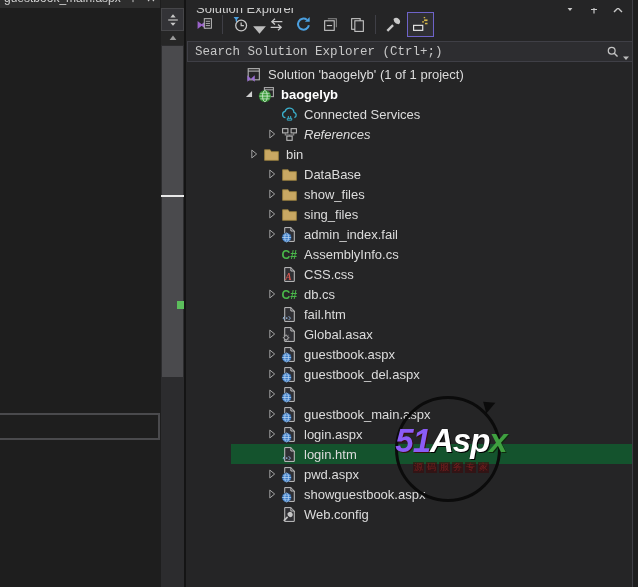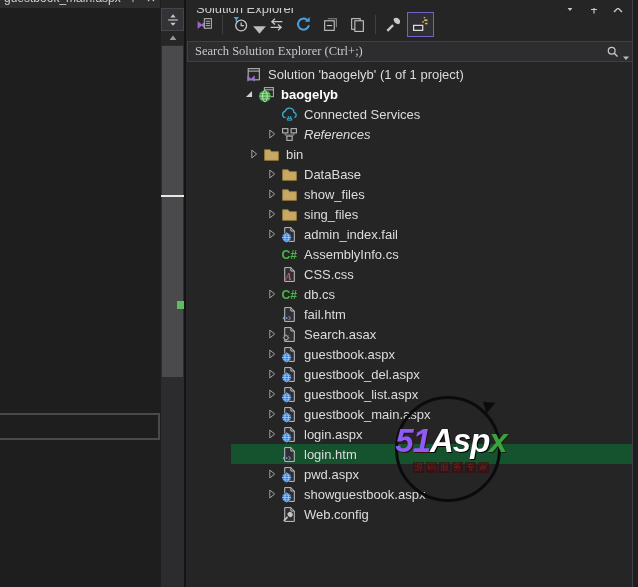--- a/index.html
+++ b/index.html
@@ -46,21 +46,21 @@
     border:1px solid transparent; background:transparent; cursor:default; }
   .tb-btn svg { width:17px; height:17px; }
   .tb-btn.checked { background:#2f2f33; border:1px solid #6e63c9; }
   .tb-btn.has-caret { width:36px; }
   .tb-caret { width:8px; height:8px; margin-left:2px; }
   .tb-sep { width:1px; height:19px; background:#3f3f46; margin:0 4px; }
   
   #search-row { position:absolute; left:1px; top:41px; width:449px; height:21px;
     background:#2d2d30; border:1px solid #3f3f46; display:flex; align-items:center; }
   #search-input { flex:1; background:transparent; border:none; outline:none;
-    color:#86efac; font-size:12.5px; padding-left:7px; font-family:Liberation Serif, serif; }
+    color:#86efac; font-size:12.5px; padding-left:7px; font-family:Liberation Mono, monospace; }
   #search-input::placeholder { color:#c8c8c8; opacity:1; }
   #search-icons { display:flex; align-items:center; padding-right:5px; }
   #search-icons .mag { width:14px; height:14px; }
   #search-icons .car { width:8px; height:8px; margin-left:2px; }
   
   #tree { position:absolute; left:0; top:64px; width:446px;margin-left:45px; }
   .row { height:20px; display:flex; align-items:center; white-space:nowrap; cursor:default; }
   .row.sel { background:#14532d; }
   .row .slot { width:19px; height:16px; flex:0 0 19px; display:flex; align-items:center; justify-content:center; }
   .row .slot svg { width:14px; height:14px; }
@@ -375,21 +375,21 @@
             <svg viewBox="0 0 16 16">
               <path d="M5.5 3.5 L11 8 L5.5 12.5 Z" fill="none" stroke="#a8a8a8" stroke-width="1.1"></path>
             </svg>
           </span>
           <span class="ficon"><svg viewBox="0 0 16 16">
               <path d="M3.5 1.5 h5.8 l3.2 3.2 v9.8 h-9 z" fill="#2f2f33" stroke="#c8c8c8" stroke-width="0.9"></path>
               <path d="M9.3 1.5 v3.2 h3.4" fill="none" stroke="#c8c8c8" stroke-width="0.9"></path>
               <circle cx="4.8" cy="11" r="2" fill="#2f2f33" stroke="#ababab" stroke-width="0.9"></circle>
               <path d="M4.8 7.9 v1.2 M4.8 12.9 v1.2 M1.7 11 h1.2 M6.7 11 h1.2 M2.6 8.8 l0.9 0.9 M6.1 12.3 l0.9 0.9 M7 8.8 l-0.9 0.9 M3.5 12.3 l-0.9 0.9" stroke="#ababab" stroke-width="0.8"></path>
             </svg></span>
-          <span class="lbl">Search.asax</span>
+          <span class="lbl">Global.asax</span>
         </div>
         <div class="row" style="padding-left: 31px;">
           <span class="slot">
             <svg viewBox="0 0 16 16">
               <path d="M5.5 3.5 L11 8 L5.5 12.5 Z" fill="none" stroke="#a8a8a8" stroke-width="1.1"></path>
             </svg>
           </span>
           <span class="ficon"><svg viewBox="0 0 16 16">
               <path d="M3.5 1.5 h5.8 l3.2 3.2 v9.8 h-9 z" fill="#2f2f33" stroke="#c8c8c8" stroke-width="0.9"></path>
               <path d="M9.3 1.5 v3.2 h3.4" fill="none" stroke="#c8c8c8" stroke-width="0.9"></path>
@@ -426,21 +426,20 @@
           </span>
           <span class="ficon"><svg viewBox="0 0 16 16">
               <path d="M3.5 1.5 h5.8 l3.2 3.2 v9.8 h-9 z" fill="#2f2f33" stroke="#c8c8c8" stroke-width="0.9"></path>
               <path d="M9.3 1.5 v3.2 h3.4" fill="none" stroke="#c8c8c8" stroke-width="0.9"></path>
               <circle cx="5.3" cy="10.8" r="4.2" fill="#3a7bc8" stroke="#1f4e86" stroke-width="0.6"></circle>
               <ellipse cx="5.3" cy="10.8" rx="1.8" ry="4.2" fill="none" stroke="#bfd9f2" stroke-width="0.7"></ellipse>
               <line x1="1.1" y1="10.8" x2="9.5" y2="10.8" stroke="#bfd9f2" stroke-width="0.7"></line>
               <line x1="1.8" y1="8.7" x2="8.8" y2="8.7" stroke="#bfd9f2" stroke-width="0.5"></line>
               <line x1="1.8" y1="12.9" x2="8.8" y2="12.9" stroke="#bfd9f2" stroke-width="0.5"></line>
             </svg></span>
-          <span class="lbl">guestbook_list.aspx</span>
         </div>
         <div class="row" style="padding-left: 31px;">
           <span class="slot">
             <svg viewBox="0 0 16 16">
               <path d="M5.5 3.5 L11 8 L5.5 12.5 Z" fill="none" stroke="#a8a8a8" stroke-width="1.1"></path>
             </svg>
           </span>
           <span class="ficon"><svg viewBox="0 0 16 16">
               <path d="M3.5 1.5 h5.8 l3.2 3.2 v9.8 h-9 z" fill="#2f2f33" stroke="#c8c8c8" stroke-width="0.9"></path>
               <path d="M9.3 1.5 v3.2 h3.4" fill="none" stroke="#c8c8c8" stroke-width="0.9"></path>

